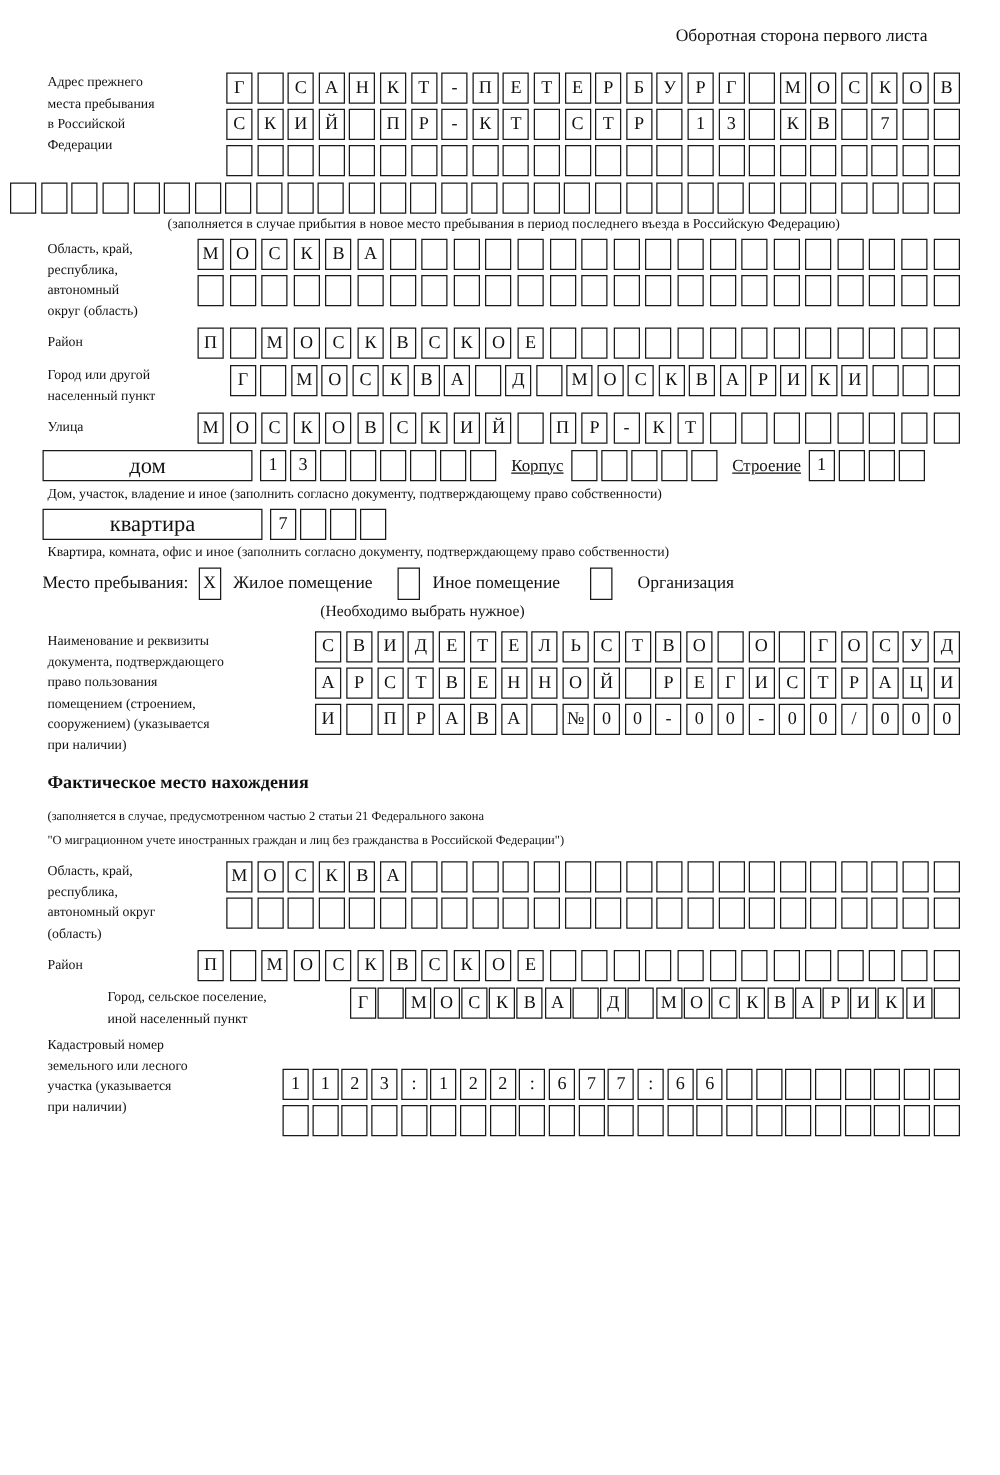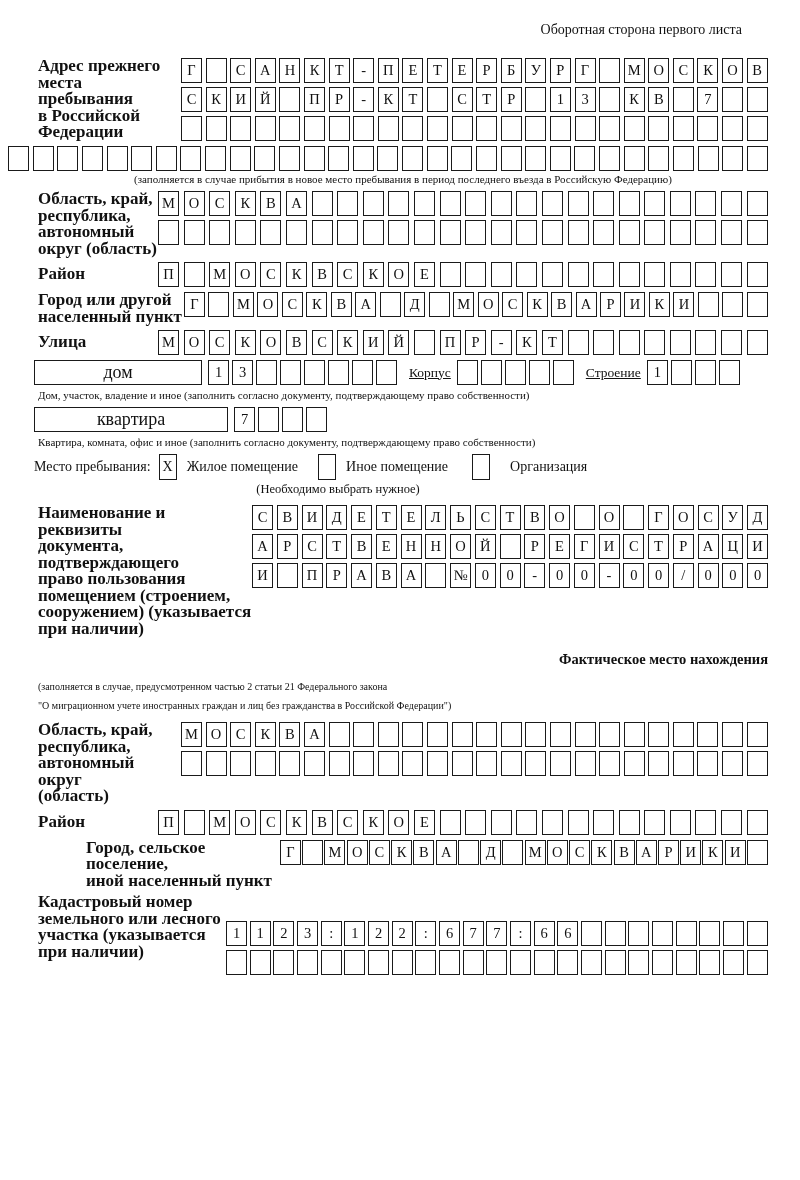--- a/index.html
+++ b/index.html
@@ -1,43 +1,43 @@
 <!DOCTYPE html>
 <html><head>
 <meta charset="utf-8">
 <style>
   html,body{margin:0;padding:0;background:#fff;}
   body{width:800px;height:1180px;font-family:"Liberation Serif","DejaVu Serif",serif;color:#111;overflow:hidden;}
   .sheet{padding:22px 32px 0 38px;width:730px;border-radius:11px;}
   .header-note{text-align:right;font-size:14px;padding-right:26px;margin-bottom:20px;}
   .field{display:flex;margin-bottom:5px;}
-  .field .label{font-size:17px;line-height:16.5px;white-space:pre-line;flex-shrink:0;font-weight:bold;}
+  .field .label{font-size:11px;line-height:16.5px;white-space:pre-line;flex-shrink:0;}
   .field .rows{flex:1;display:flex;flex-direction:column;gap:4px;}
   .cellrow{display:flex;justify-content:space-between;}
   .cell{width:21px;height:25px;border:1.6px solid #1a1a1a;box-sizing:border-box;display:inline-flex;align-items:center;justify-content:center;font-size:14.5px;background:#fff;flex-shrink:0;}
   .fullrow{margin-left:-30px;margin-bottom:2px;}
   .caption{font-size:11px;text-align:center;margin:2px 0 6px 0;}
   .sec-title{font-size:15px;font-weight:bold;text-align:center;margin:4px 0 8px 0;}
   .lw143 .label{width:143px;} .lw120 .label{width:120px;} .lw146 .label{width:146px;}
   .lw214 .label{width:214px;} .lw194 .label{width:194px;margin-left:48px;} .lw188 .label{width:188px;}
   .vcenter{align-items:center;}
   .rows-offset{margin-top:27px;}
   .inline-row{display:flex;align-items:center;margin-bottom:4px;margin-left:-4px;}
   .widebox{border:1.6px solid #1a1a1a;height:25px;box-sizing:border-box;display:flex;align-items:center;justify-content:center;font-size:18px;}
   .dombox{width:168px;margin-right:6px;}
-  .kvbox{width:194px;margin-right:6px;}
+  .kvbox{width:176px;margin-right:6px;}
   .cells-inline{display:flex;gap:3px;}
   .inline-label{font-size:13.5px;margin:0 6px 0 12px;text-decoration:underline;}
   .stayrow{display:flex;align-items:center;font-size:14px;margin:6px 0 2px -4px;}
   .checkbox{width:18px;height:26px;border:1.5px solid #1a1a1a;box-sizing:border-box;display:inline-flex;align-items:center;justify-content:center;font-size:14px;margin:0 10px 0 6px;flex-shrink:0;}
   .stay-label{margin-right:2px;}
   .opt-label{margin-right:14px;}
   .stay-hint{font-size:12.5px;text-align:center;margin:2px 130px 8px 0;}
   .center-note{font-size:10px;text-align:left;line-height:17px;margin-bottom:2px;}
-  .fact-title{font-size:14.5px;font-weight:bold;text-align:right;margin:14px 0 10px 0;}
+  .fact-title{font-size:14.5px;font-weight:bold;text-align:left;margin:14px 0 10px 0;}
   .stamp-wrap{margin-left:346px;width:386px;margin-top:4px;}
   .stamp-box{width:366px;height:174px;border:2px solid #1a1a1a;box-sizing:border-box;margin:0 auto;}
   .stamp-caption{font-size:13px;line-height:17.5px;text-align:center;margin:5px -16px 0 -16px;}
 </style>
 </head>
 <body>
 
 <div class="sheet">
 
   <div class="header-note">Оборотная сторона первого листа</div>

